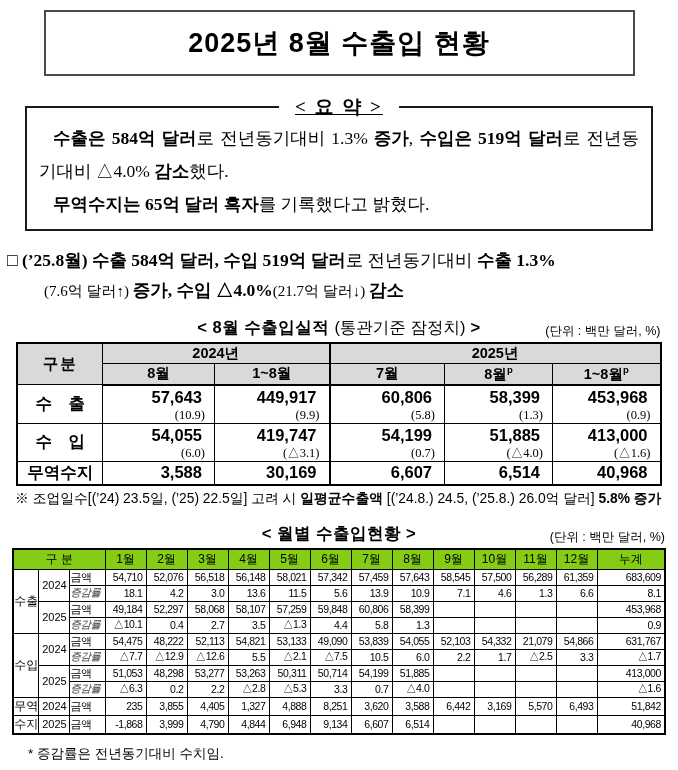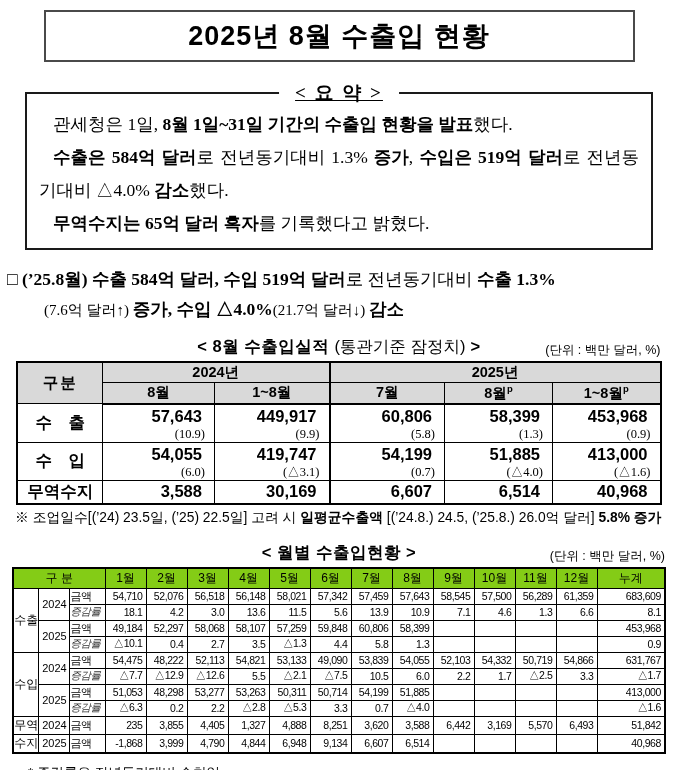--- a/index.html
+++ b/index.html
@@ -7,21 +7,21 @@
     width:678px; height:770px; position:relative; overflow:hidden;
     background:#ffffff; color:#000;
     font-family:"Liberation Serif", serif;
   }
   .b  { font-weight:bold; }
   .sm { font-size:15px; }
 
   
   .title-box {
     width:591px; margin:10px auto 0; box-sizing:border-box;
-    border:2px solid #4a4a4a; height:52px;
+    border:2px solid #4a4a4a; height:66px;
     display:flex; align-items:center; justify-content:center;
   }
   .title-box h1 {
     margin:0; font-family:"Liberation Sans", sans-serif;
     font-size:27px; font-weight:bold; letter-spacing:1px;
   }
 
   
   .summary-box {
     width:628px; margin:30px auto 0; box-sizing:border-box;
@@ -94,21 +94,20 @@
 </style>
 </head>
 <body>
 
 <div class="title-box">
   <h1>2025년 8월 수출입 현황</h1>
 </div>
 
 <div class="summary-box">
   <div class="summary-legend">&lt; 요 약 &gt;</div>
-  <p><span>관세청은 1일, </span><span class="b">8월 1일~31일 기간의 수출입 현황을 발표</span><span>했다.</span></p>
   <p><span class="b">수출은 584억 달러</span><span>로 전년동기대비 1.3% </span><span class="b">증가</span><span>, </span><span class="b">수입은 519억 달러</span><span>로 전년동기대비 △4.0% </span><span class="b">감소</span><span>했다.</span></p>
   <p><span class="b">무역수지는 65억 달러 흑자</span><span>를 기록했다고 밝혔다.</span></p>
 </div>
 
 <div class="lead">
   <div class="l1"><span>□</span><span> </span><span><span class="b">(’25.8월) 수출 584억 달러, 수입 519억 달러</span><span>로 전년동기대비 </span><span class="b">수출 1.3%</span></span></div>
   <div class="l2"><span class="sm">(7.6억 달러↑) </span><span class="b">증가, 수입 △4.0%</span><span class="sm">(21.7억 달러↓) </span><span class="b">감소</span></div>
 </div>
 
 <div class="tbl-head th1">
@@ -326,21 +325,21 @@
         <td class="num">54,475</td>
         <td class="num">48,222</td>
         <td class="num">52,113</td>
         <td class="num">54,821</td>
         <td class="num">53,133</td>
         <td class="num">49,090</td>
         <td class="num">53,839</td>
         <td class="num">54,055</td>
         <td class="num">52,103</td>
         <td class="num">54,332</td>
-        <td class="num">50,719</td>
+        <td class="num">21,079</td>
         <td class="num">54,866</td>
         <td class="num">631,767</td>
       </tr>
       <tr>
         <td class="mlab it">증감률</td>
         <td class="num">△7.7</td>
         <td class="num">△12.9</td>
         <td class="num">△12.6</td>
         <td class="num">5.5</td>
         <td class="num">△2.1</td>

